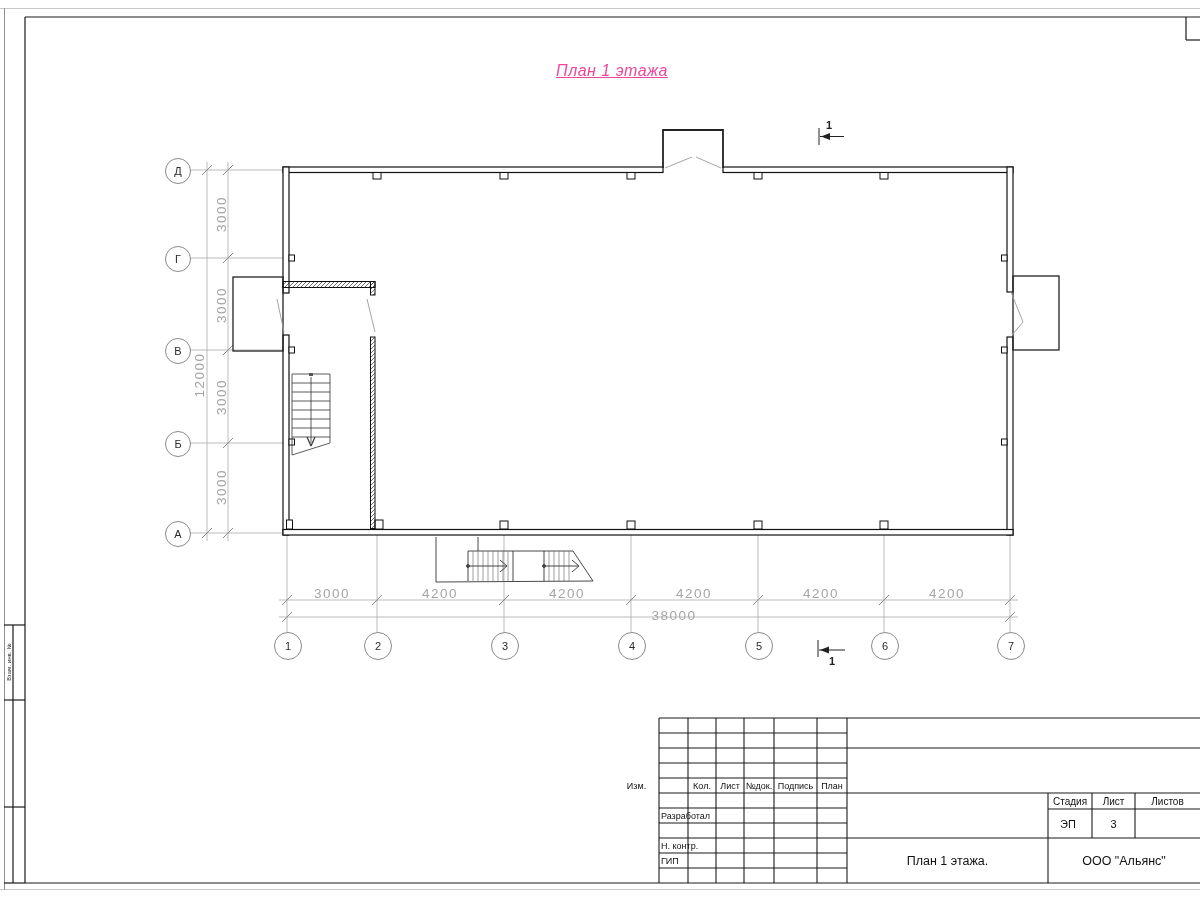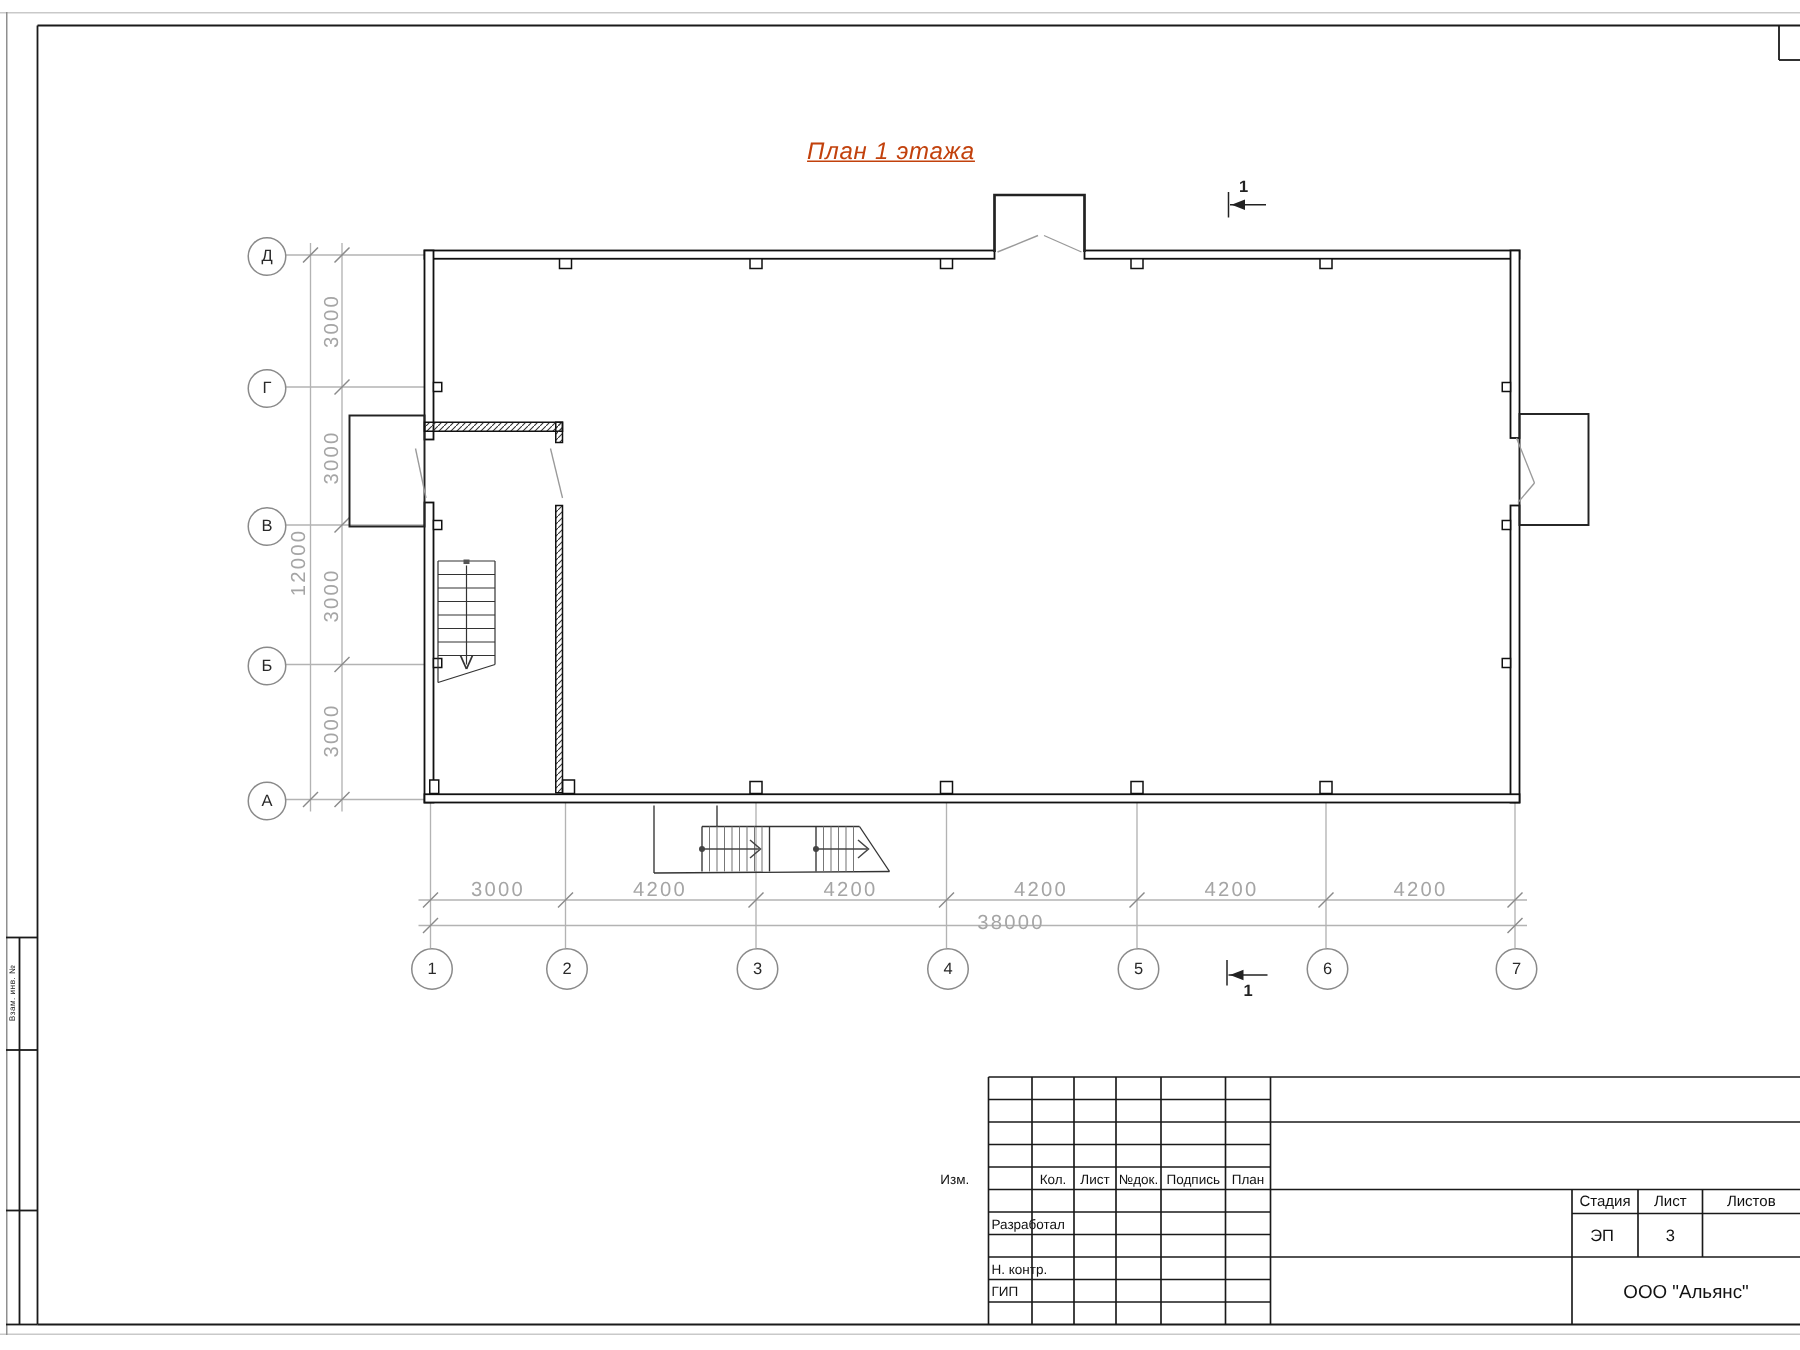--- a/index.html
+++ b/index.html
@@ -8,23 +8,23 @@
   #linework{position:absolute;left:0;top:0;}
   .abs{position:absolute;}
   .axis-circle{position:absolute;border:1px solid #8a8a8a;border-radius:50%;background:#fff;
      display:flex;align-items:center;justify-content:center;color:#2a2a2a;}
   .row-circle{width:24px;height:24px;font-size:11px;}
   .col-circle{width:26px;height:26px;font-size:11px;}
   .dim{position:absolute;color:#a5a5a5;font-size:13.5px;letter-spacing:1.5px;white-space:nowrap;
      transform:translate(-50%,-50%);}
   .dim.rot{transform:translate(-50%,-50%) rotate(-90deg);}
   .sec-label{position:absolute;color:#222;font-size:11px;font-weight:bold;}
-  .main-title{position:absolute;left:594px;top:71px;transform:translate(-50%,-50%);
-     font-size:16px;font-style:italic;color:#c2410c;text-decoration:underline;
-     letter-spacing:0.5px;white-space:nowrap;margin-top:31px;}
+  .main-title{position:absolute;left:612px;top:71px;transform:translate(-50%,-50%);
+     font-size:16px;font-style:italic;color:#ec4899;text-decoration:underline;
+     letter-spacing:0.5px;white-space:nowrap;}
   .tb-text{position:absolute;display:flex;align-items:center;justify-content:center;
      color:#111;white-space:nowrap;overflow:hidden;}
   .tb-left{justify-content:flex-start;}
   .fs9{font-size:9px;} .fs10{font-size:10px;} .fs11{font-size:11px;} .fs12{font-size:12.5px;}
   .side-rot{position:absolute;left:9px;top:662px;transform:translate(-50%,-50%) rotate(-90deg);
      font-size:5.5px;color:#222;white-space:nowrap;letter-spacing:0.3px;}
 </style>
 </head>
 <body>
 
@@ -275,15 +275,16 @@
 <div class="tb-text fs9" style="left:774px;top:778px;width:43px;height:15px">Подпись</div>
 <div class="tb-text fs9" style="left:817px;top:778px;width:30px;height:15px">План</div>
 <div class="tb-text tb-left fs9" style="left:661px;top:808px;width:56px;height:15px">Разработал</div>
 <div class="tb-text tb-left fs9" style="left:661px;top:838px;width:56px;height:15px">Н. контр.</div>
 <div class="tb-text tb-left fs9" style="left:661px;top:853px;width:56px;height:15px">ГИП</div>
 <div class="tb-text fs10" style="left:1048px;top:793px;width:44px;height:16px">Стадия</div>
 <div class="tb-text fs10" style="left:1092px;top:793px;width:43px;height:16px">Лист</div>
 <div class="tb-text fs10" style="left:1135px;top:793px;width:65px;height:16px">Листов</div>
 <div class="tb-text fs11" style="left:1048px;top:809px;width:40px;height:29px">ЭП</div>
 <div class="tb-text fs11" style="left:1092px;top:809px;width:43px;height:29px">3</div>
+<div class="tb-text fs12" style="left:847px;top:838px;width:201px;height:45px">План 1 этажа.</div>
 <div class="tb-text fs12" style="left:1048px;top:838px;width:152px;height:45px">ООО "Альянс"</div>
 
 </div>
 
 </body></html>

